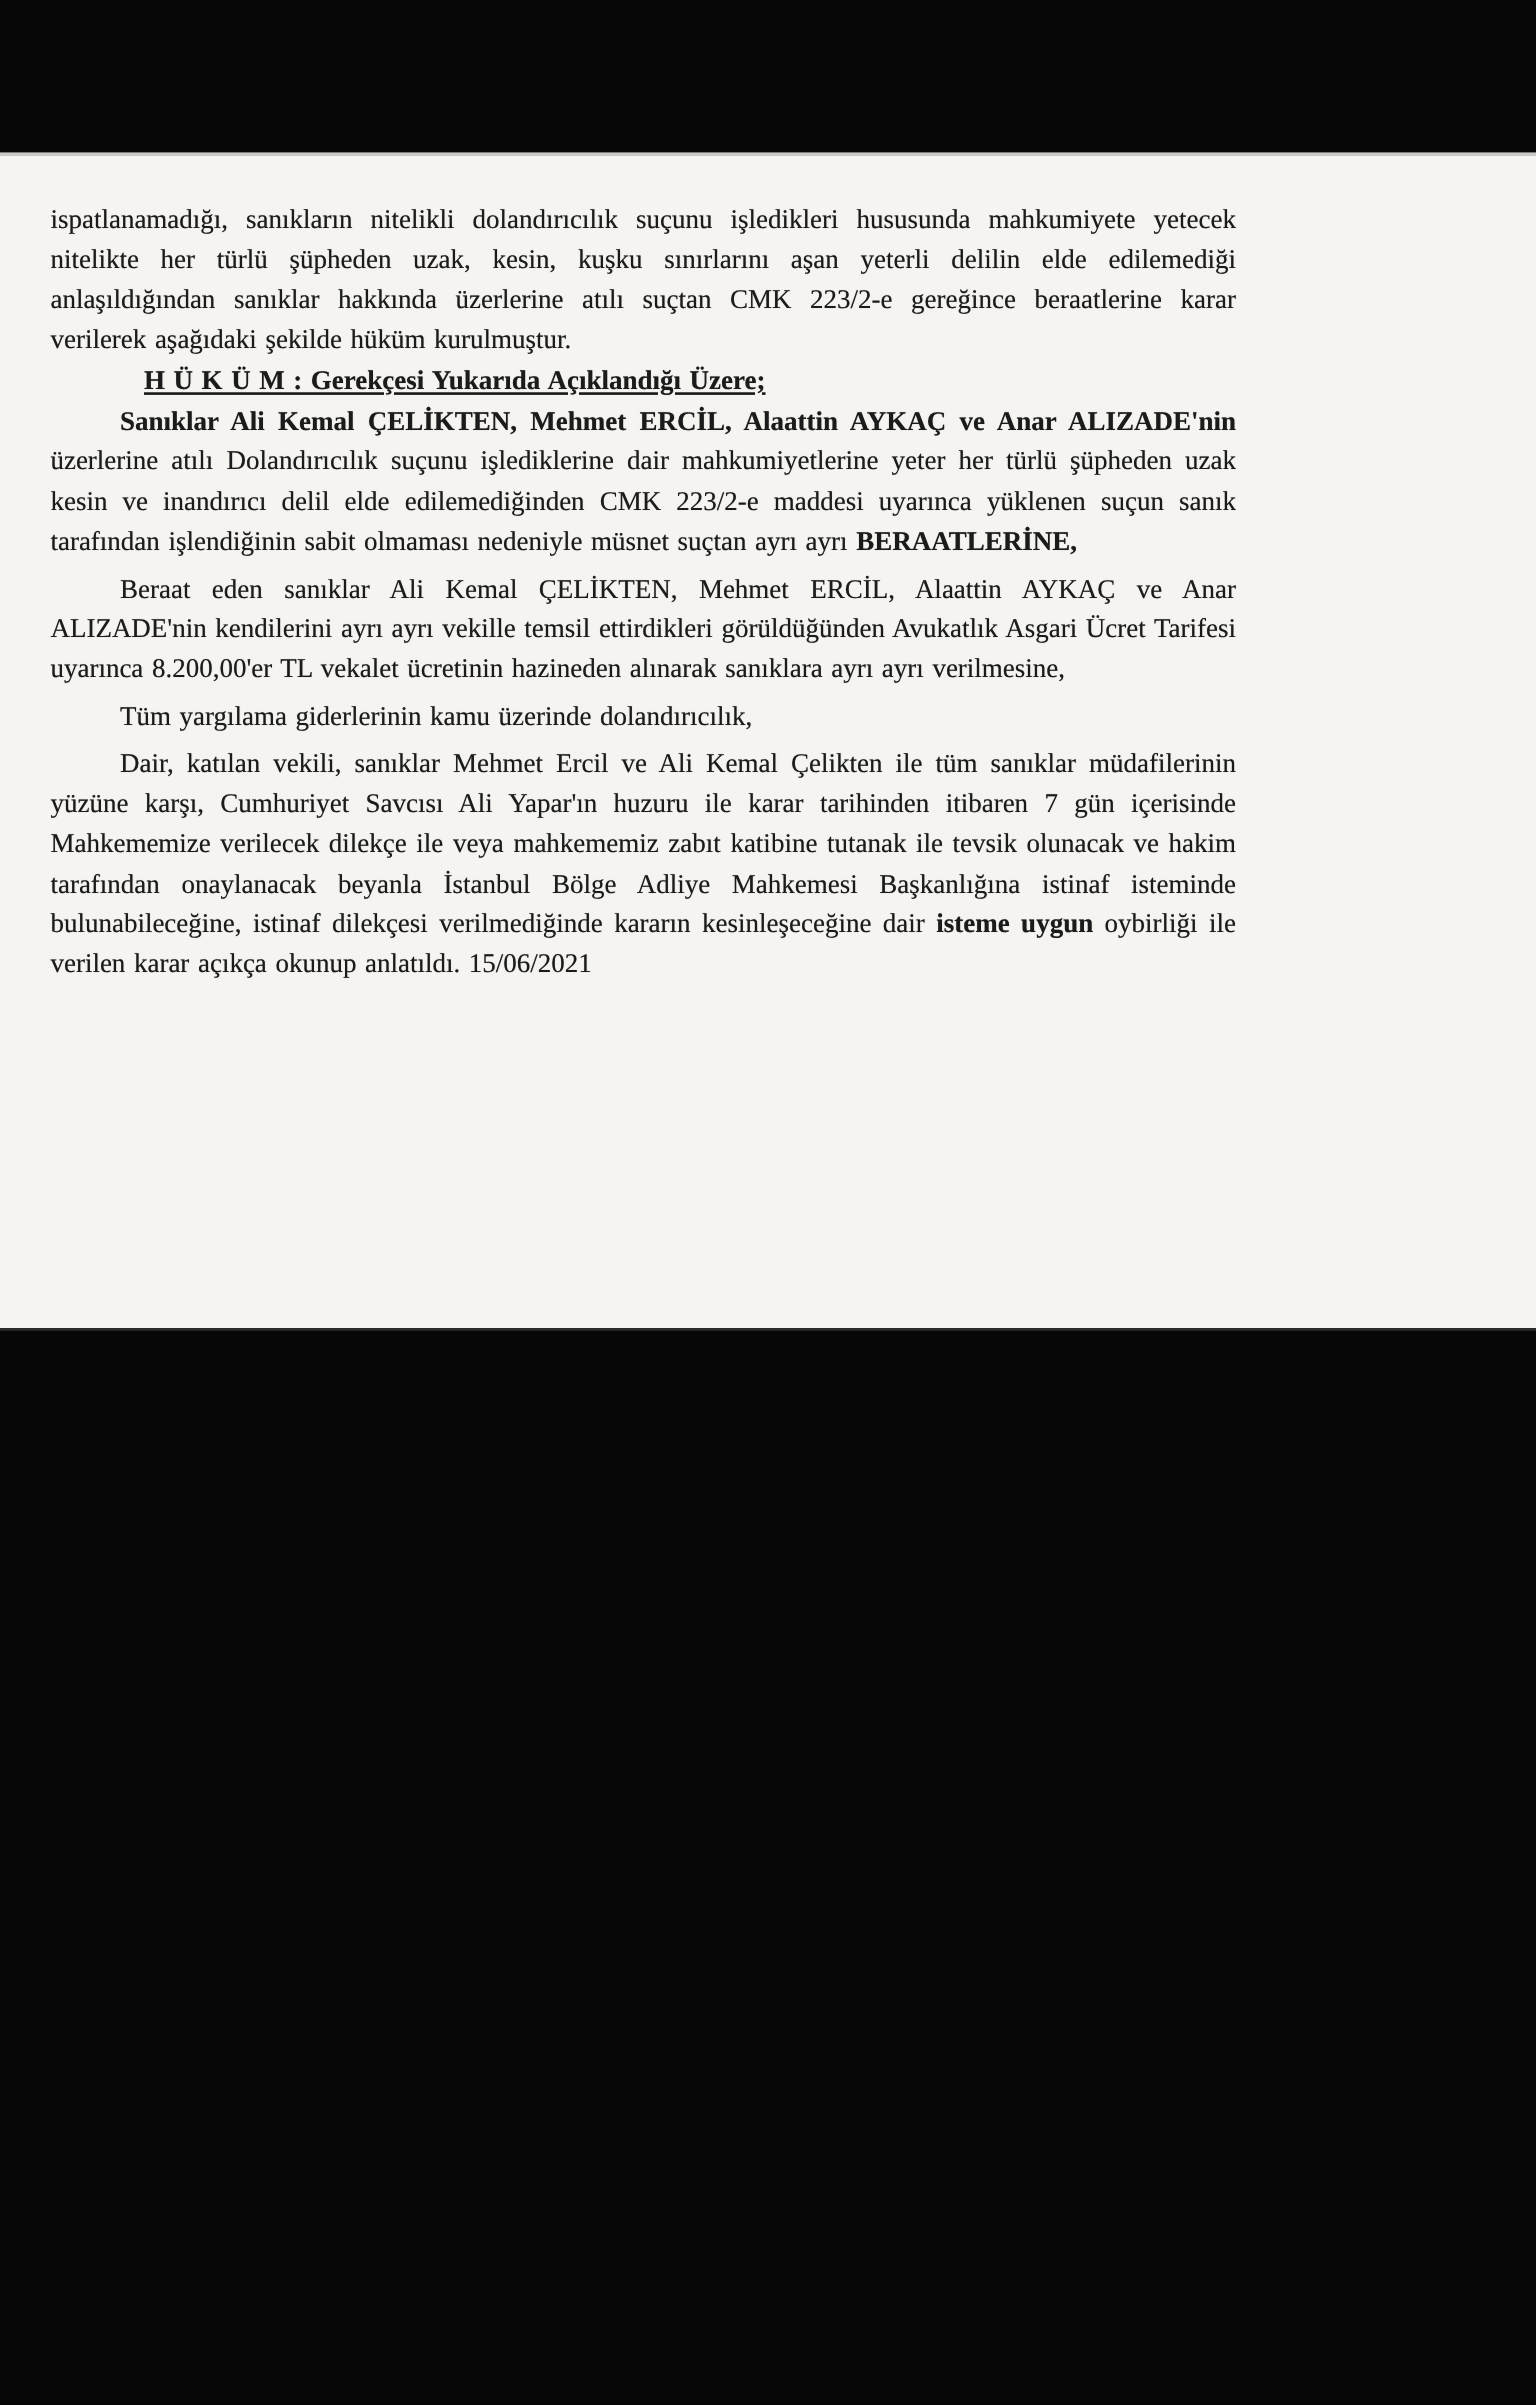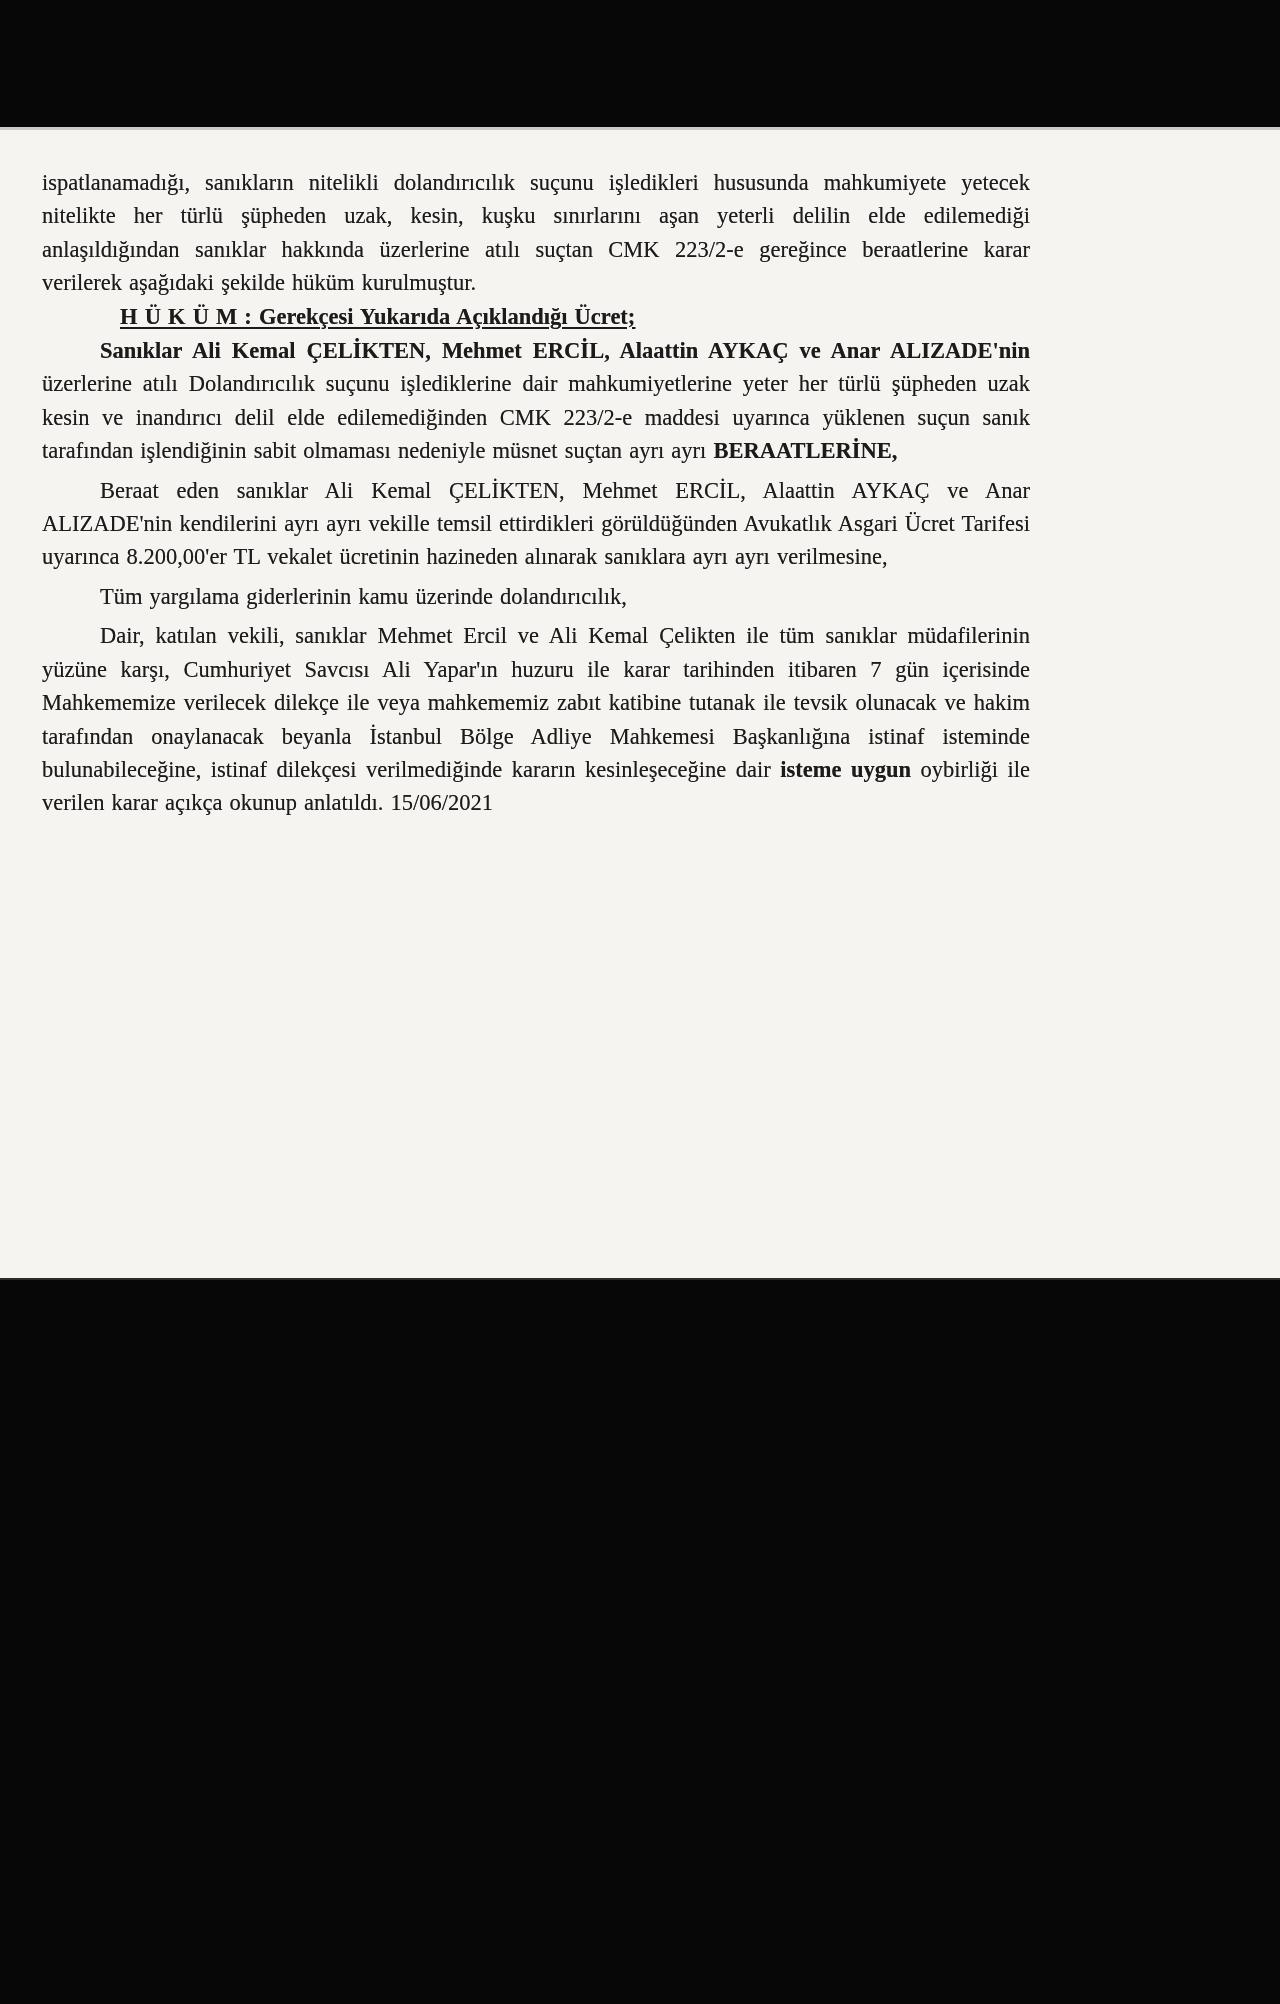--- a/index.html
+++ b/index.html
@@ -21,21 +21,21 @@
     height: 2004px;
   }
   .bar {
     background: var(--bar-color, #070707);
     flex: 0 0 auto;
   }
   .bar.top { height: 127px; border-bottom: 3px solid #c9c9c7; }
   .bar.bottom { flex: 1 1 auto; border-top: 2px solid #2a2a2a; }
   .paper {
     flex: 0 0 auto;
-    height: 1148px;
+    height: 977px;
     box-sizing: border-box;
     background: var(--paper-color, #f5f4f1);
     color: var(--text-color, #1b1b1b);
     padding: 36px 250px 0 42px;
     
     text-shadow: 0 0 0.6px rgba(20,20,20,0.55);
   }
   .para {
     margin: 0 0 6px 0;
     font-size: 22.5px;
@@ -50,21 +50,21 @@
   .u { text-decoration: underline; text-decoration-thickness: 2px; text-underline-offset: 3px; }
 </style>
 </head>
 <body>
 
 <div class="frame">
   <div class="bar top"></div>
   <div class="paper">
     <div>
         <p class="para opening"><span>ispatlanamadığı, sanıkların nitelikli dolandırıcılık suçunu işledikleri hususunda mahkumiyete yetecek nitelikte  her türlü şüpheden uzak, kesin, kuşku sınırlarını aşan yeterli delilin elde edilemediği anlaşıldığından sanıklar hakkında üzerlerine atılı suçtan CMK 223/2-e gereğince beraatlerine karar verilerek aşağıdaki şekilde hüküm kurulmuştur.</span></p>
-        <p class="para heading"><span class="b u">H Ü  K Ü  M : Gerekçesi Yukarıda Açıklandığı Ücret;</span></p>
+        <p class="para heading"><span class="b u">H Ü  K Ü  M : Gerekçesi Yukarıda Açıklandığı Üzere;</span></p>
         <p class="para body"><span class="b">Sanıklar Ali Kemal ÇELİKTEN, Mehmet ERCİL, Alaattin AYKAÇ ve Anar ALIZADE'nin </span><span>üzerlerine atılı Dolandırıcılık suçunu işlediklerine dair mahkumiyetlerine yeter her türlü şüpheden uzak kesin ve inandırıcı delil elde edilemediğinden CMK 223/2-e maddesi uyarınca yüklenen suçun sanık tarafından işlendiğinin sabit olmaması nedeniyle müsnet suçtan ayrı ayrı </span><span class="b">BERAATLERİNE,</span></p>
         <p class="para body"><span>Beraat eden sanıklar Ali Kemal ÇELİKTEN, Mehmet ERCİL, Alaattin AYKAÇ ve Anar ALIZADE'nin kendilerini ayrı ayrı  vekille temsil ettirdikleri görüldüğünden Avukatlık Asgari Ücret Tarifesi uyarınca 8.200,00'er TL vekalet ücretinin hazineden alınarak sanıklara ayrı ayrı verilmesine,</span></p>
         <p class="para body"><span>Tüm yargılama giderlerinin kamu üzerinde dolandırıcılık,</span></p>
         <p class="para body"><span>Dair, katılan vekili, sanıklar Mehmet Ercil ve Ali Kemal Çelikten ile tüm sanıklar müdafilerinin   yüzüne karşı, Cumhuriyet Savcısı Ali Yapar'ın huzuru ile karar tarihinden itibaren 7 gün   içerisinde Mahkememize verilecek dilekçe ile veya mahkememiz zabıt katibine tutanak ile tevsik olunacak ve hakim tarafından onaylanacak beyanla İstanbul Bölge Adliye Mahkemesi Başkanlığına istinaf isteminde bulunabileceğine, istinaf dilekçesi verilmediğinde kararın kesinleşeceğine dair </span><span class="b">isteme uygun</span><span> oybirliği ile verilen karar açıkça okunup anlatıldı. 15/06/2021</span></p>
       </div>
   </div>
   <div class="bar bottom"></div>
 </div>
 
 </body></html>

